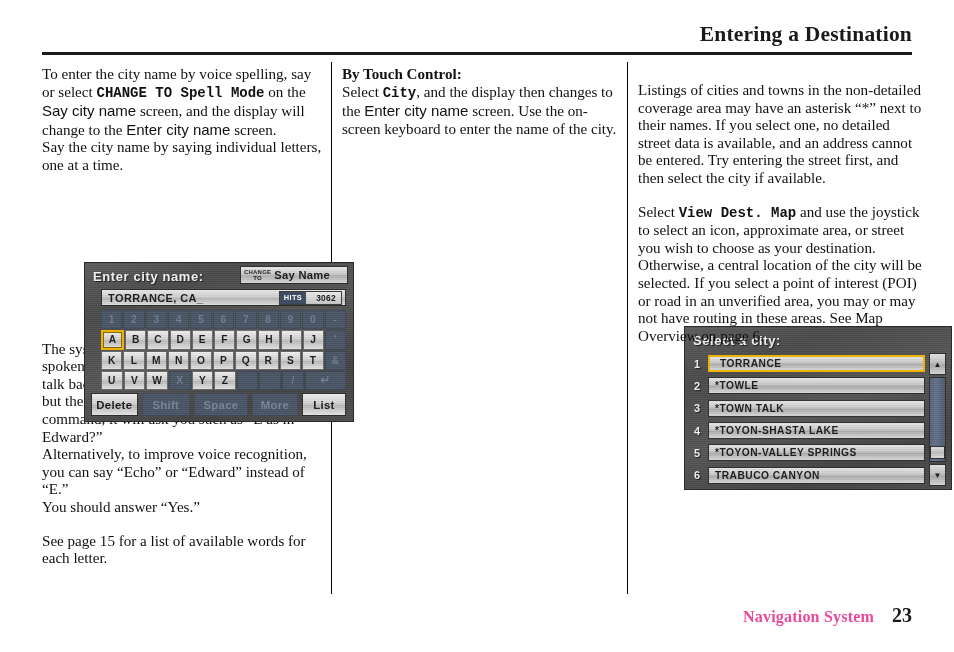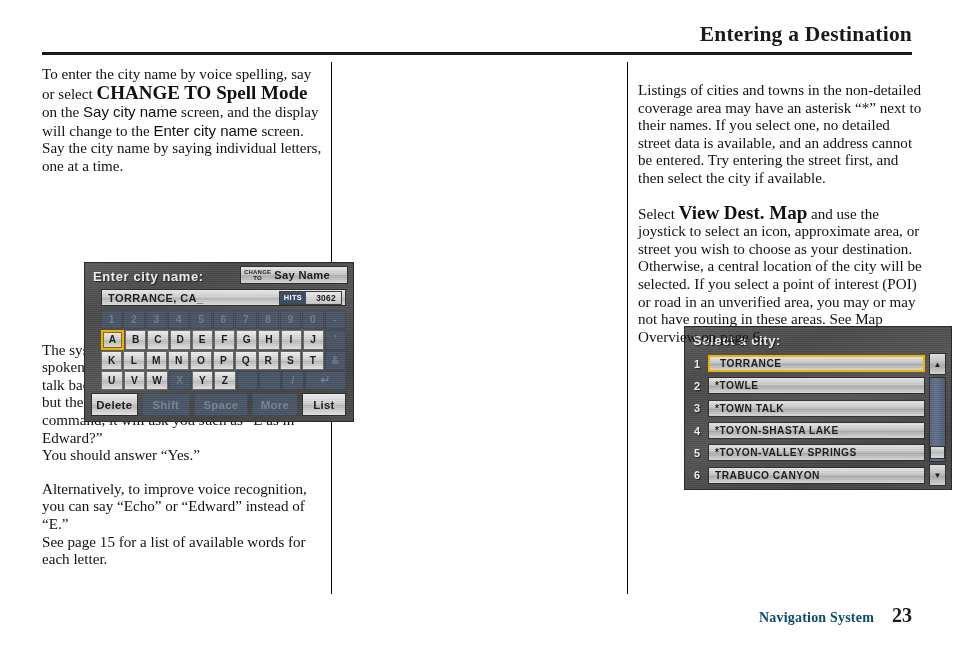--- a/index.html
+++ b/index.html
@@ -71,21 +71,21 @@
     line-height: 17.6px;
     color: #111;
     text-align: left;
   }
   p.gap-after { margin-bottom: 16px; }
 
   .b { font-weight: bold; }
   .ital { }
   
   .ui { font-family: "Liberation Sans", sans-serif; font-size: 15px; }
-  .uib { font-family: Liberation Serif, serif; font-weight: bold; font-size: 19px; }
+  .uib { font-family: Liberation Mono, monospace; font-weight: bold; font-size: 14px; }
 
   
   .nav-screen {
     position: relative;
     background: linear-gradient(160deg,#5d5d5d 0%, #4b4b4b 22%, #565656 50%, #434343 78%, #4f4f4f 100%);
     border: 1px solid #2a2a2a;
     box-sizing: border-box;
     font-family: "Liberation Sans", sans-serif;
     overflow: hidden;
   }
@@ -366,22 +366,22 @@
     position: absolute;
     left: 42px;
     right: 42px;
     bottom: 28px;
     height: 20px;
     text-align: right;
   }
   #footer-label {
     font-family: "Liberation Serif", serif;
     font-weight: bold;
-    font-size: 14px;
-    color: #0c4a6e;
+    font-size: 16px;
+    color: #ec4899;
     letter-spacing: 0.2px;
   }
   #footer-page {
     font-family: "Liberation Serif", serif;
     font-weight: bold;
     font-size: 20px;
     color: #1a1a1a;
     margin-left: 14px;
   }
 </style>
@@ -476,26 +476,27 @@
       <div class="kb-fn disabled" id="btn-shift">Shift</div>
       <div class="kb-fn disabled" id="btn-space">Space</div>
       <div class="kb-fn disabled" id="btn-more">More</div>
       <div class="kb-fn" id="btn-list">List</div>
     </div>
   </div>
 
   <div style="height:166px"></div>
 
   <p class="body-text">The system has a talk back function. If your spoken letter is not recognized, the system will talk back to you. For example, if you say “E” but the system does not recognize the command, it will ask you such as “E as in Edward?”</p>
+  <p class="body-text">Alternatively, to improve voice recognition, you can say “Echo” or “Edward” instead of “E.”</p>
   <p class="body-text gap-after">You should answer “Yes.”</p>
-  <p class="body-text">Alternatively, to improve voice recognition, you can say “Echo” or “Edward” instead of “E.”</p>
   <p class="body-text">See page 15 for a list of available words for each letter.</p>
 </div>
 
 <div class="column" id="column-mid">
+  <p class="body-text"><span class="b">By Touch Control:</span><br><span>Select </span><span class="uib">City</span><span>, and the display then changes to the </span><span class="ui">Enter city name</span><span> screen. Use the on-screen keyboard to enter the name of the city.</span></p>
 
   <div style="height:16px"></div>
 
 
   <div style="height:16px"></div>
 
   <div class="nav-screen" id="city-list-screen">
     <div class="nav-title" id="cl-title">Select a city:</div>
     <div id="city-list">
         <div class="city-row">

